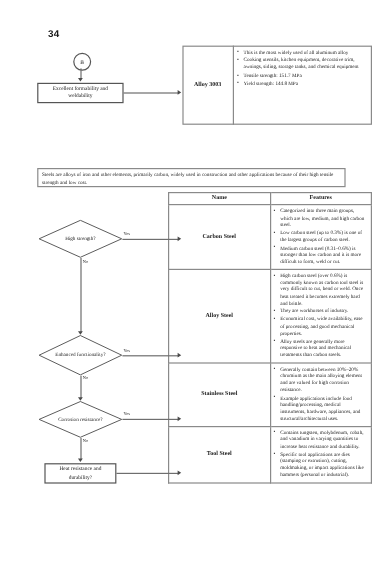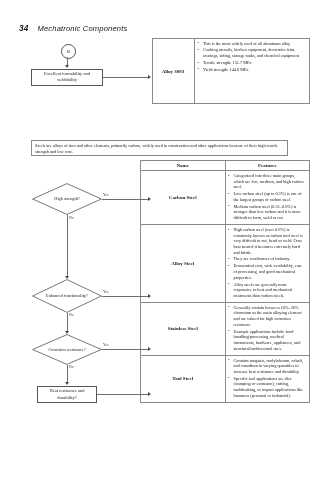--- a/index.html
+++ b/index.html
@@ -18,26 +18,25 @@
   .page {
     position: absolute;
     inset: 0;
     width: 319px;
     height: 480px;
   }
 
   
   .page-header {
     position: absolute;
-    left: 19px;
+    left: 40px;
     top: 24px;
     display: flex;
     align-items: center;
     gap: 9px;
-    font-style: italic;
   }
   .folio {
     font-family: "Liberation Sans", sans-serif;
     font-weight: bold;
     font-size: 8.2px;
     letter-spacing: .2px;
   }
   .header-title {
     font-family: "Liberation Sans", sans-serif;
     font-size: 7.6px;
@@ -241,21 +240,20 @@
   
   .flow-layer { position: absolute; inset: 0; }
 </style>
 </head>
 <body>
 
 <div class="page">
 
   <div class="page-header">
     <span class="folio">34</span>
-    <span class="header-title">Mechatronic Components</span>
   </div>
 
   <div class="flow-layer">
 
     <div class="node-circle" style="left:61px; top:44px; width:13px; height:13px;">
       <span>B</span>
     </div>
 
     <div class="connector vline" style="left:67.1px; top:57px; height:9px;"></div>
     <div class="arrow-down" style="left:65.3px; top:65px;"></div>

